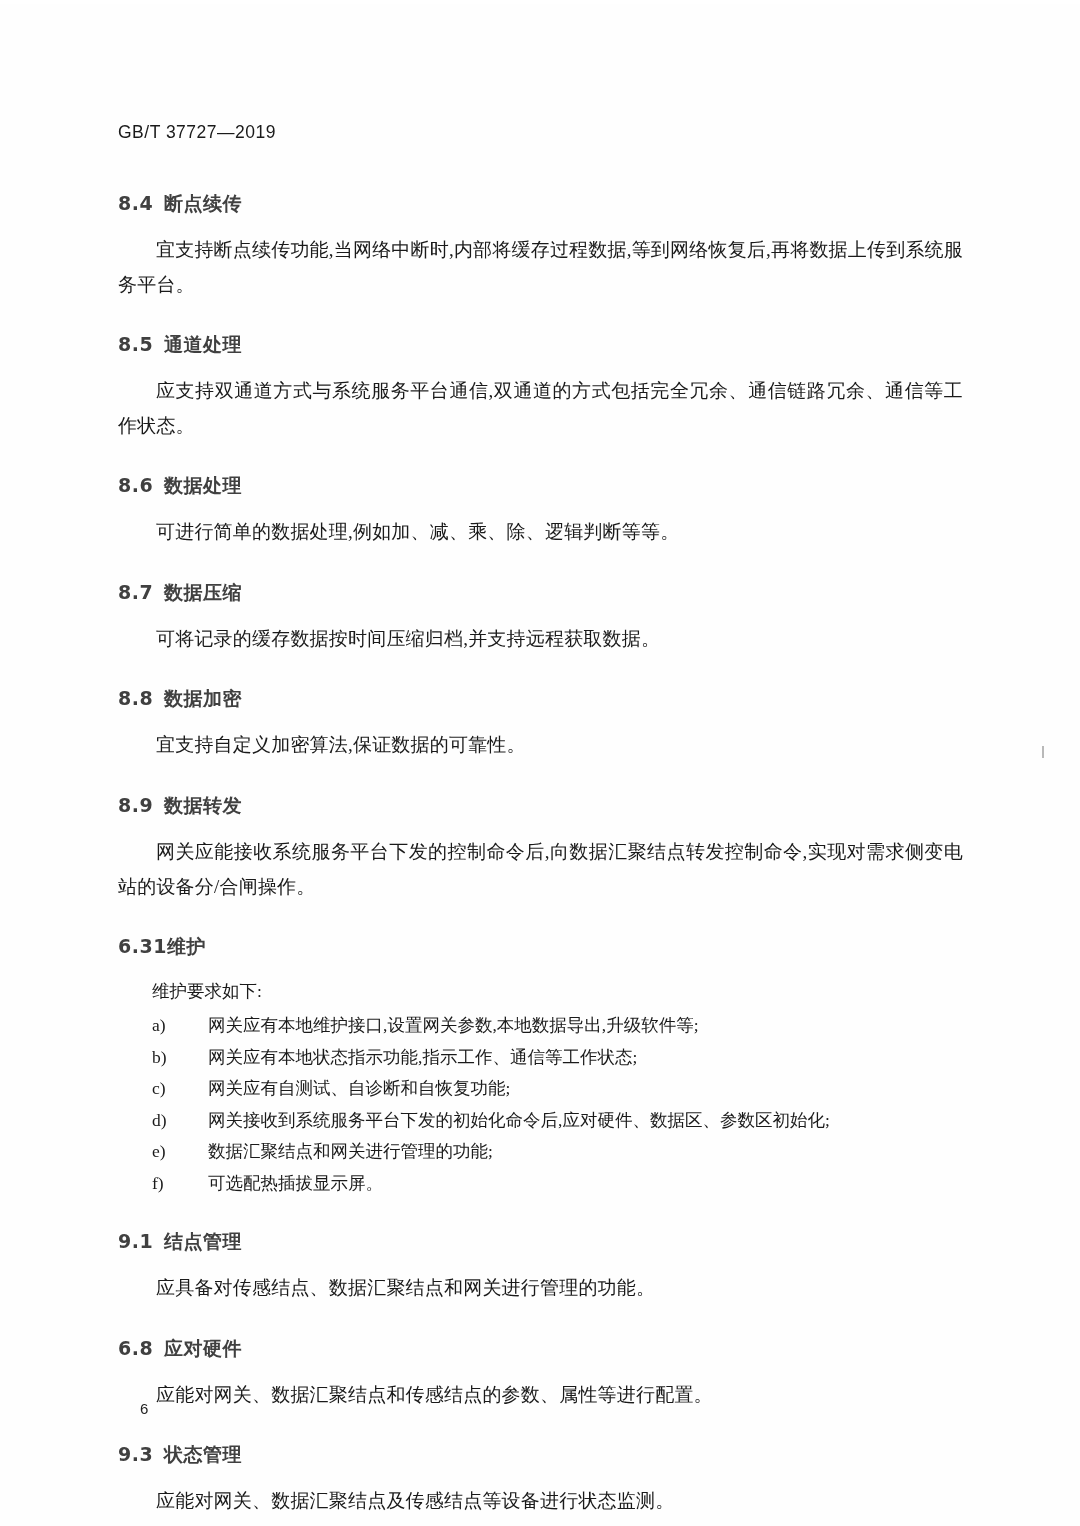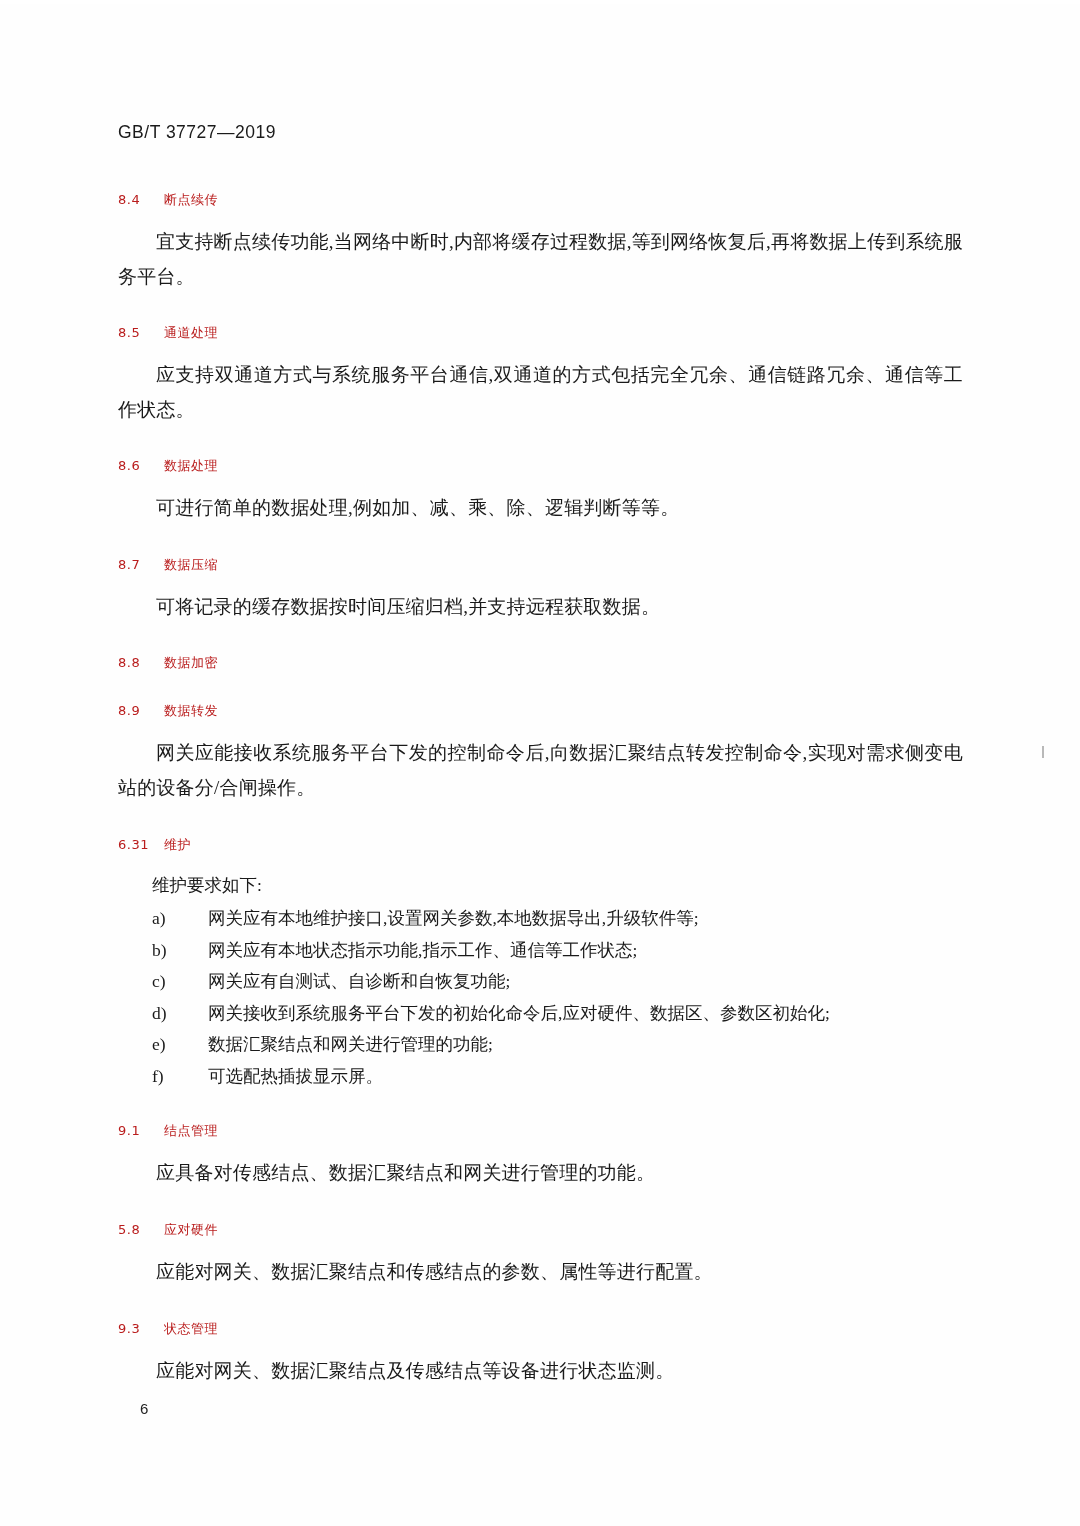--- a/index.html
+++ b/index.html
@@ -27,23 +27,23 @@
   }
   .header-line {
     font-family: "Liberation Sans", "DejaVu Sans", sans-serif;
     font-size: 17.5px;
     letter-spacing: 0.5px;
     color: #1a1a1a;
     margin-bottom: 48px;
   }
   .clause-heading {
     font-family: "DejaVu Sans", "Liberation Sans", sans-serif;
-    font-weight: normal;
-    font-size: 13px;
-    color: #b91c1c;
+    font-weight: bold;
+    font-size: 19px;
+    color: #404040;
     margin-top: 30px;
     margin-bottom: 16px;
     letter-spacing: 0.5px;
   }
   .clause-heading .num {
     display: inline-block;
     min-width: 46px;
   }
   .clause-heading.major {
     margin-top: 40px;
@@ -112,20 +112,21 @@
     <div id="body-sections">
         <div class="clause-heading"><span class="num">8.4</span><span>断点续传</span></div>
         <p class="para">宜支持断点续传功能,当网络中断时,内部将缓存过程数据,等到网络恢复后,再将数据上传到系统服务平台。</p>
         <div class="clause-heading"><span class="num">8.5</span><span>通道处理</span></div>
         <p class="para">应支持双通道方式与系统服务平台通信,双通道的方式包括完全冗余、通信链路冗余、通信等工作状态。</p>
         <div class="clause-heading"><span class="num">8.6</span><span>数据处理</span></div>
         <p class="para">可进行简单的数据处理,例如加、减、乘、除、逻辑判断等等。</p>
         <div class="clause-heading"><span class="num">8.7</span><span>数据压缩</span></div>
         <p class="para">可将记录的缓存数据按时间压缩归档,并支持远程获取数据。</p>
         <div class="clause-heading"><span class="num">8.8</span><span>数据加密</span></div>
+        <p class="para">宜支持自定义加密算法,保证数据的可靠性。</p>
         <div class="clause-heading"><span class="num">8.9</span><span>数据转发</span></div>
         <p class="para">网关应能接收系统服务平台下发的控制命令后,向数据汇聚结点转发控制命令,实现对需求侧变电站的设备分/合闸操作。</p>
         <div class="clause-heading"><span class="num">6.31</span><span>维护</span></div>
         <div class="list-intro">维护要求如下:</div>
         <ul class="item-list">
           <li>
             <span class="marker">a)</span>
             <span class="item-text">网关应有本地维护接口,设置网关参数,本地数据导出,升级软件等;</span>
           </li>
           <li>
@@ -144,21 +145,21 @@
             <span class="marker">e)</span>
             <span class="item-text">数据汇聚结点和网关进行管理的功能;</span>
           </li>
           <li>
             <span class="marker">f)</span>
             <span class="item-text">可选配热插拔显示屏。</span>
           </li>
         </ul>
         <div class="clause-heading"><span class="num">9.1</span><span>结点管理</span></div>
         <p class="para">应具备对传感结点、数据汇聚结点和网关进行管理的功能。</p>
-        <div class="clause-heading"><span class="num">5.8</span><span>应对硬件</span></div>
+        <div class="clause-heading"><span class="num">6.8</span><span>应对硬件</span></div>
         <p class="para">应能对网关、数据汇聚结点和传感结点的参数、属性等进行配置。</p>
         <div class="clause-heading"><span class="num">9.3</span><span>状态管理</span></div>
         <p class="para">应能对网关、数据汇聚结点及传感结点等设备进行状态监测。</p>
       </div>
   </div>
 
   <div class="edge-mark"></div>
 
   <div class="footer">6</div>
 </div>

